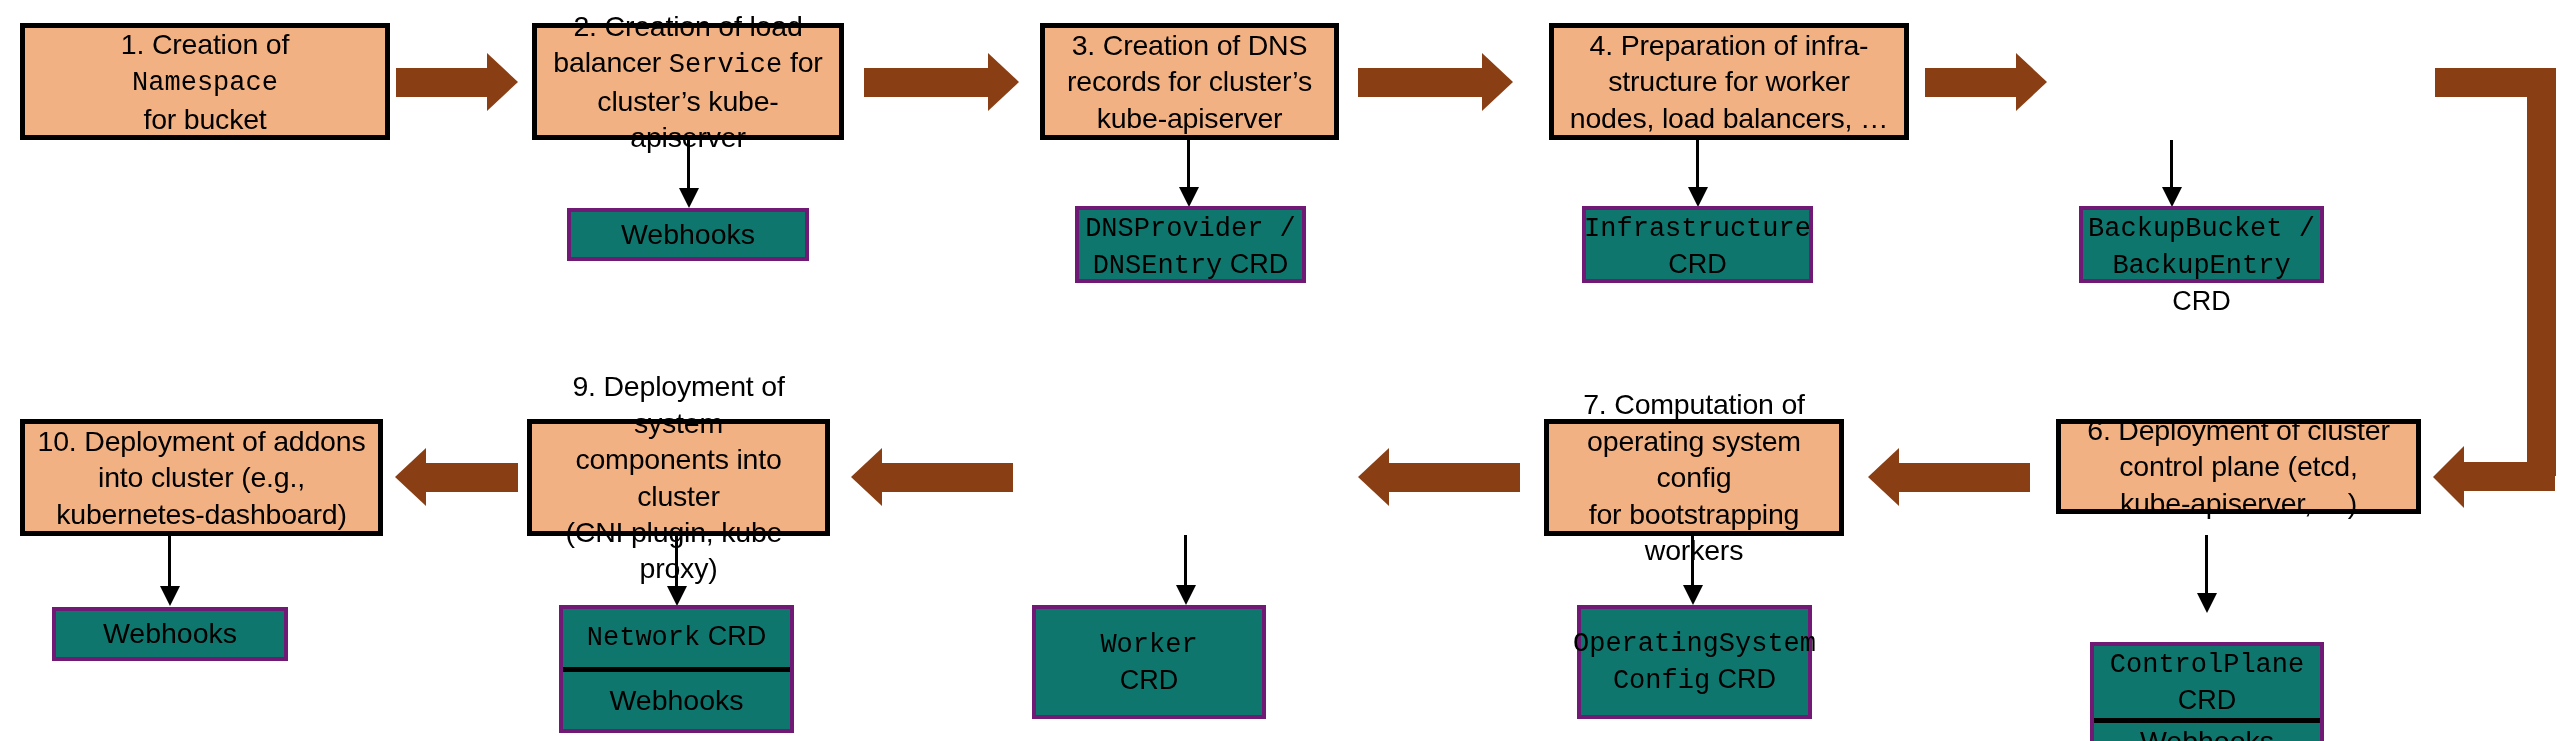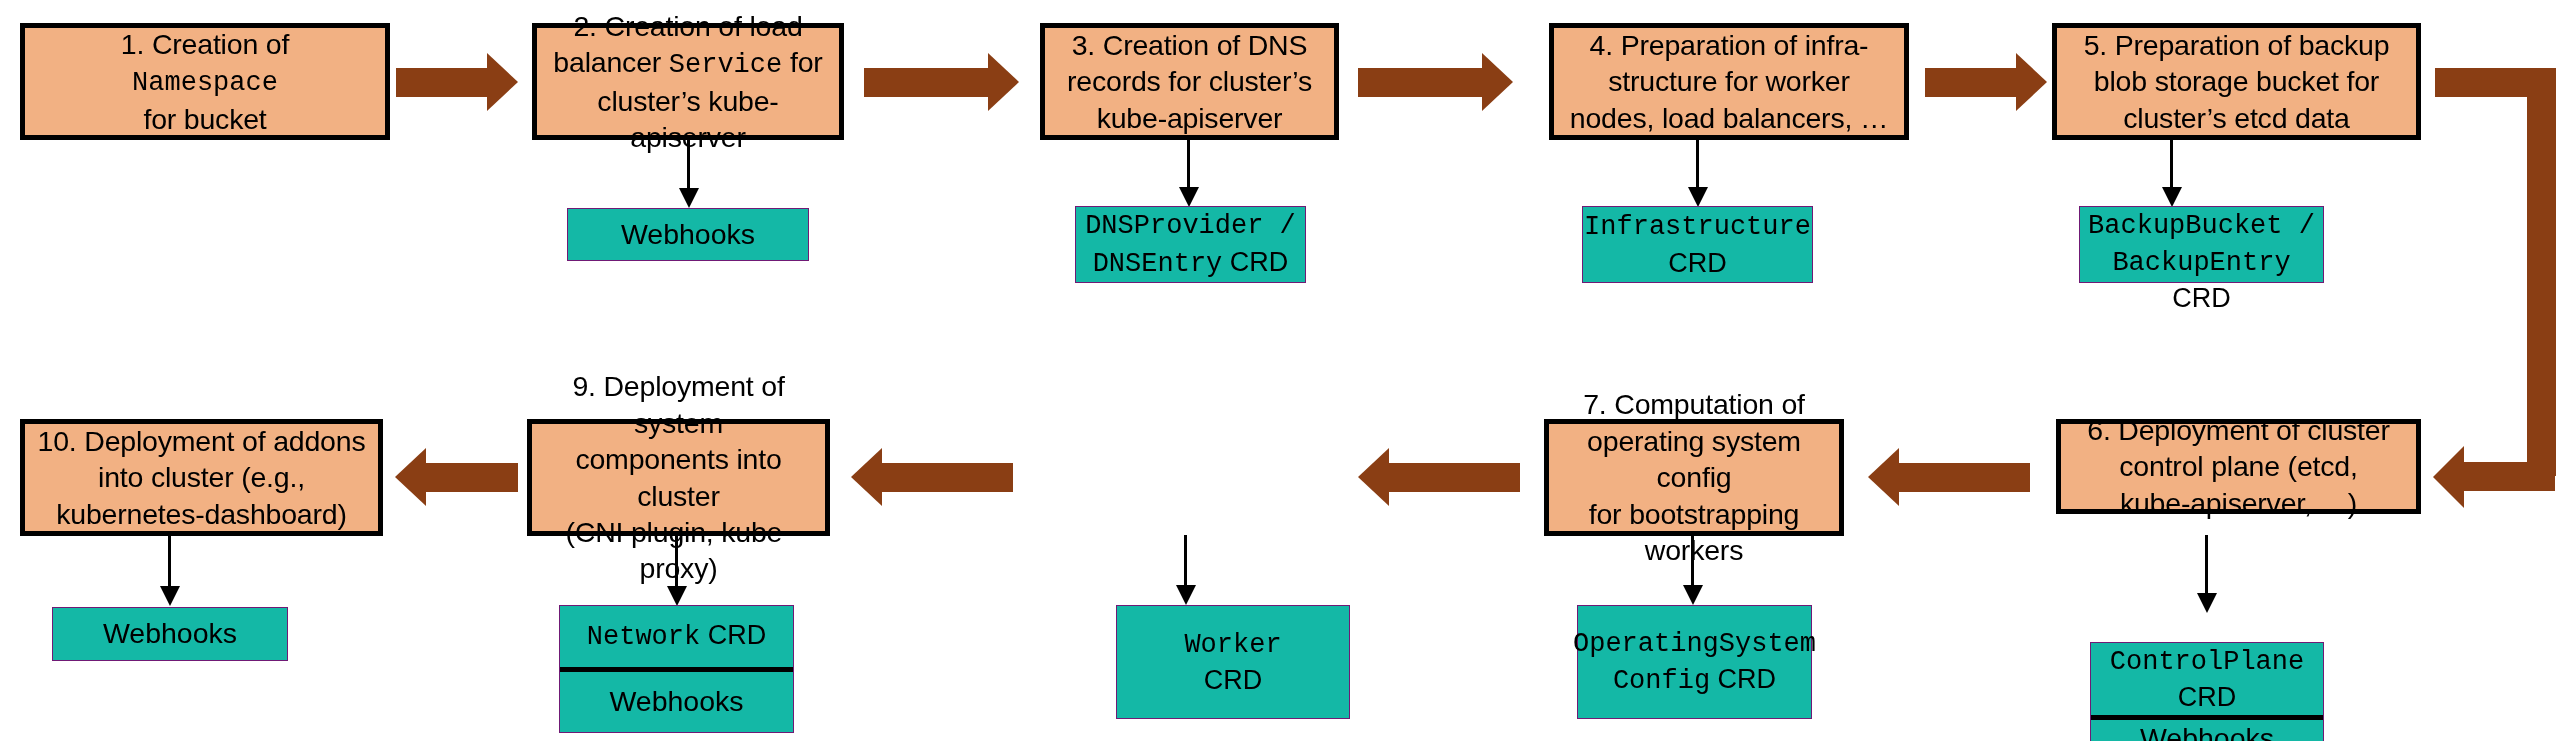--- a/index.html
+++ b/index.html
@@ -47,22 +47,22 @@
     letter-spacing: 0px;
   }
   .bold {
     font-weight: normal;
   }
 
   
   .artifact-box {
     position: absolute;
     box-sizing: border-box;
-    background: #14b8a6;
-    border: 1px solid #701a75;
+    background: #0f766e;
+    border: 4px solid #701a75;
     display: flex;
     flex-direction: column;
   }
   .artifact-row {
     flex: 1 1 auto;
     display: flex;
     align-items: center;
     justify-content: center;
     text-align: center;
   }
@@ -222,23 +222,20 @@
     <div class="artifact-row">
       <div class="artifact-text"><span class="mono">Infrastructure</span><br><span class="bold" style="font-family:'Liberation Sans',sans-serif;font-size:27px;">CRD</span></div>
     </div>
   </div>
 
   <div class="barrow right" style="left:1925px; top:53px; width:122px; height:58px;">
     <div class="b-shaft" style="width:92px;"></div>
     <div class="b-head"></div>
   </div>
 
-  <div class="step-box" style="left:2052px; top:23px; width:369px; height:117px;">
-    <div class="step-text"><span>5. Preparation of backup</span><br><span>blob storage bucket for</span><br><span>cluster’s etcd data</span></div>
-  </div>
 
   <div class="vconn" style="left:2161px; top:140px; width:21.4px; height:67px;">
     <div class="shaft" style="height:48px;"></div>
     <div class="head"></div>
   </div>
 
   <div class="artifact-box" style="left:2079px; top:206px; width:245px; height:77px;">
     <div class="artifact-row">
       <div class="artifact-text"><span class="mono">BackupBucket /</span><br><span class="mono">BackupEntry</span><span class="bold" style="font-family:'Liberation Sans',sans-serif;font-size:27px;"> CRD</span></div>
     </div>
@@ -291,21 +288,21 @@
     <div class="b-head"></div>
     <div class="b-shaft" style="width:132px;"></div>
   </div>
 
 
   <div class="vconn" style="left:1175px; top:535px; width:21.4px; height:70px;">
     <div class="shaft" style="height:51px;"></div>
     <div class="head"></div>
   </div>
 
-  <div class="artifact-box" style="left:1116px; top:605px; width:234px; height:114px;">
+  <div class="artifact-box" style="left:1032px; top:605px; width:234px; height:114px;">
     <div class="artifact-row">
       <div class="artifact-text"><span class="mono">Worker</span><br><span class="bold" style="font-family:'Liberation Sans',sans-serif;font-size:27px;">CRD</span></div>
     </div>
   </div>
 
   <div class="barrow left" style="left:1358px; top:448px; width:162px; height:58px;">
     <div class="b-head"></div>
     <div class="b-shaft" style="width:132px;"></div>
   </div>
 

